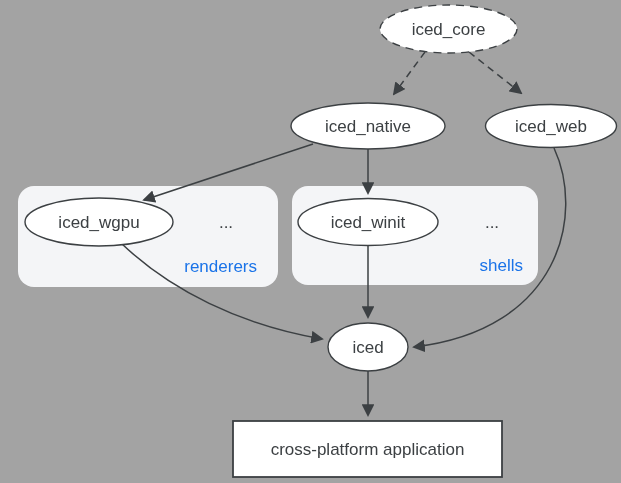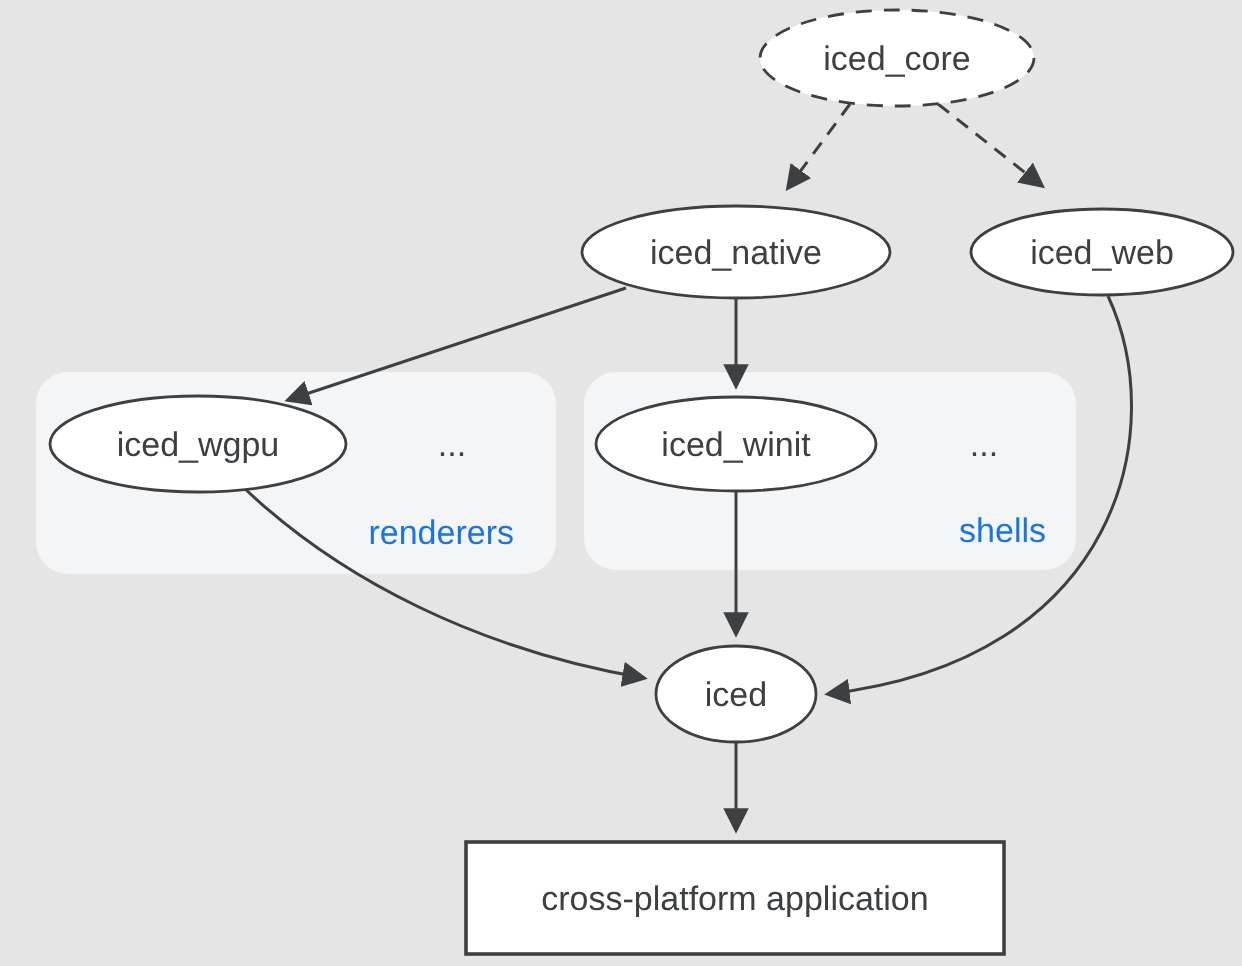--- a/index.html
+++ b/index.html
@@ -4,21 +4,21 @@
 <style>
   html, body {
     margin: 0;
     padding: 0;
     background: #ffffff;
   }
   .stage {
     position: relative;
     width: 621px;
     height: 483px;
-    background: #e5e5e5;
+    background: #a3a3a3;
     overflow: hidden;
   }
   svg { display: block; }
   .node-ellipse {
     fill: #ffffff;
     stroke: #3c4043;
     stroke-width: 1.4;
   }
   .node-ellipse.dashed {
     stroke-dasharray: 8 6;

